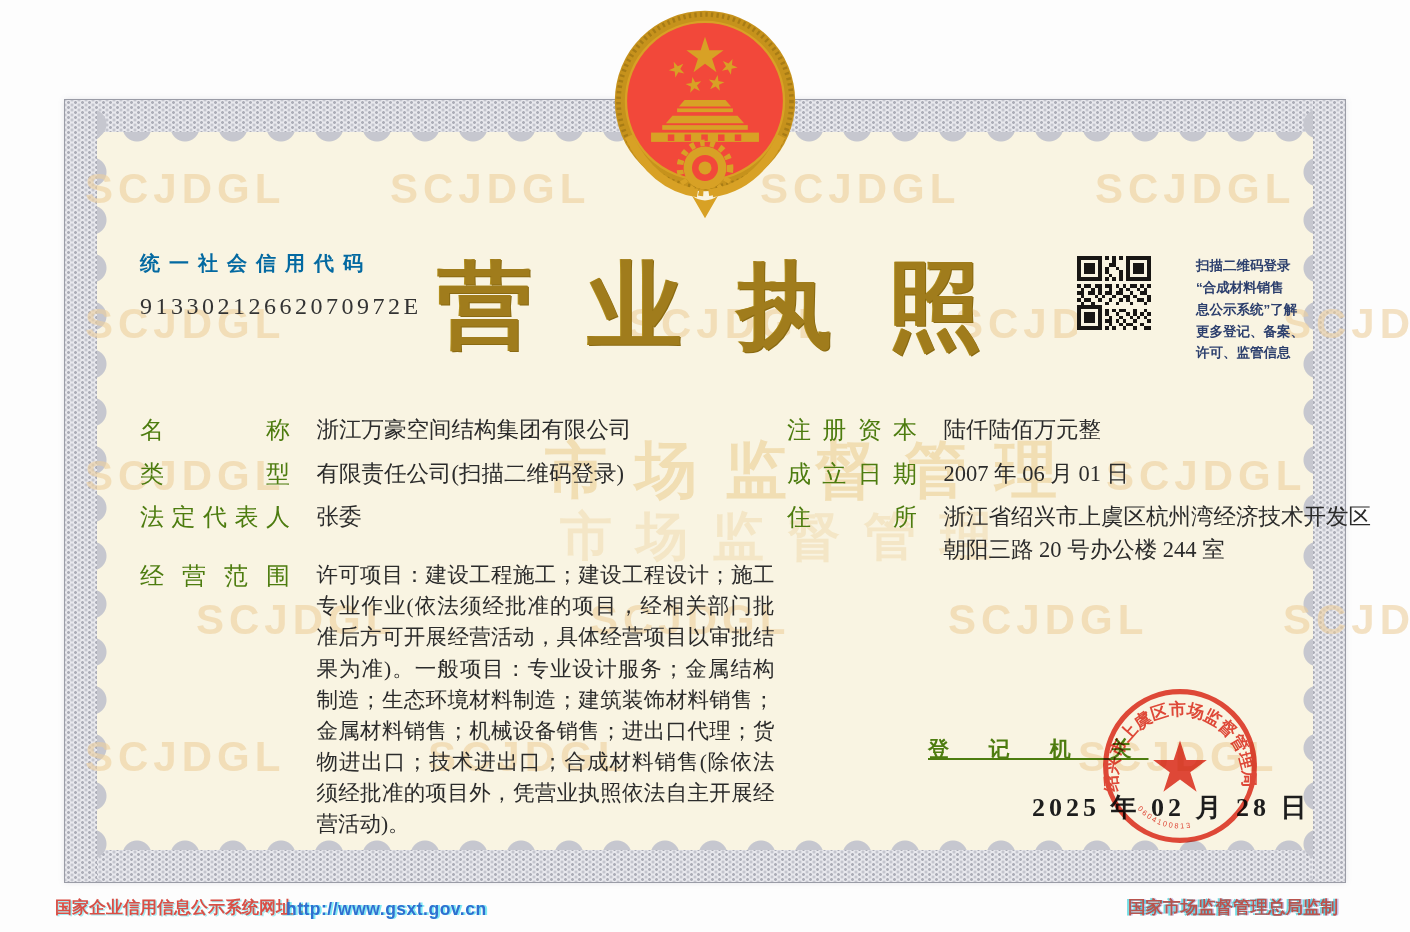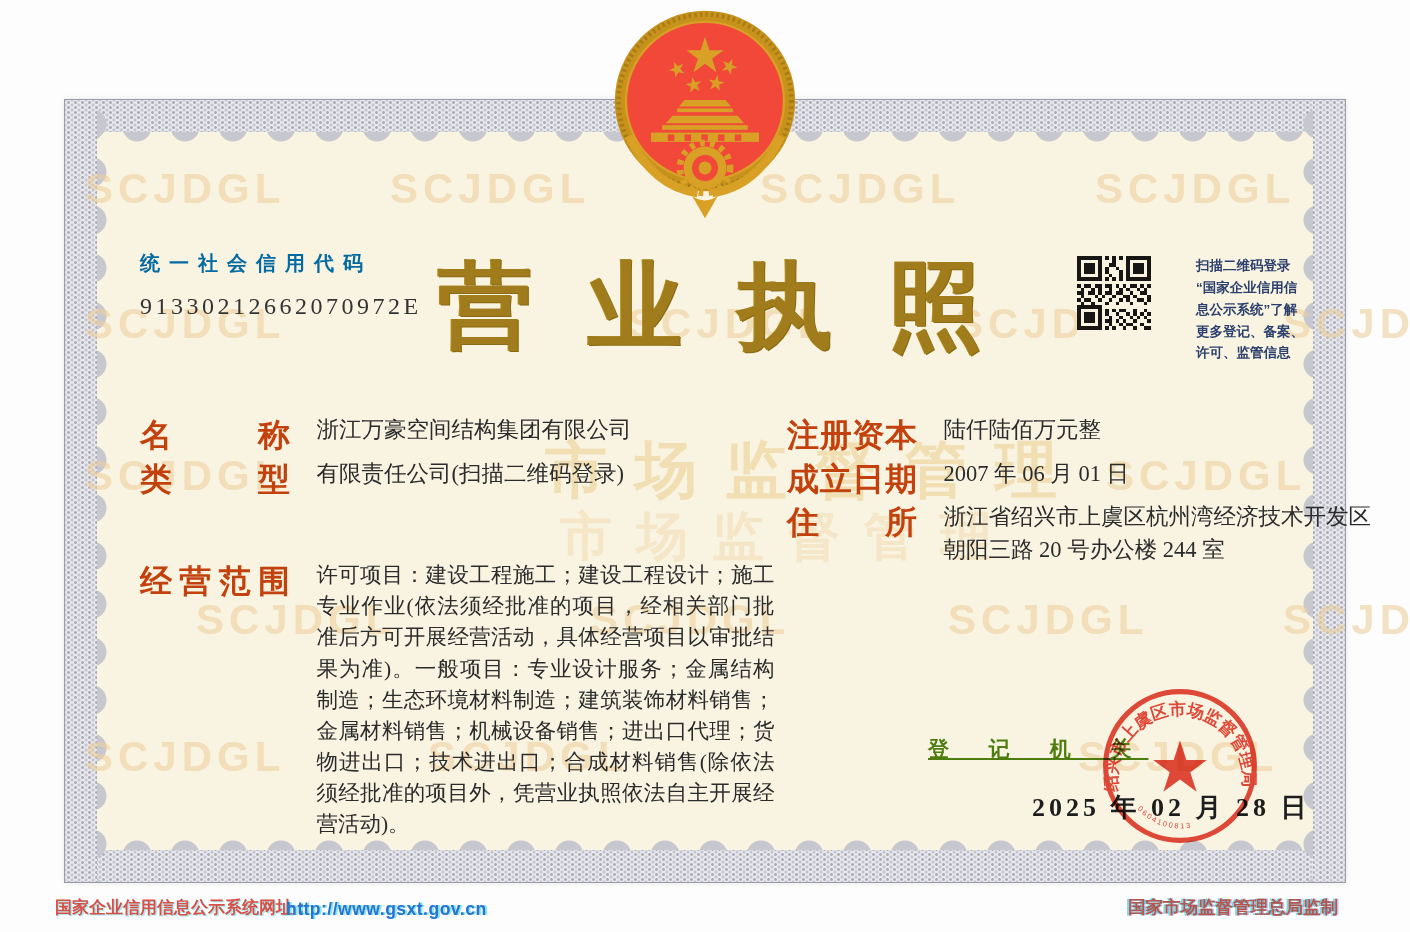--- a/index.html
+++ b/index.html
@@ -58,22 +58,22 @@
     text-shadow:1px 1px 0 #8a6a12, -1px 0 0 #b3901f;
     font-family:"Liberation Sans",sans-serif; }
 
   .qr-wrap { position:absolute; left:1077px; top:256px; width:88px; height:88px; z-index:2; }
   .qr-caption { position:absolute; left:1196px; top:255px; width:150px; z-index:2;
     font-size:13.5px; line-height:1.62; color:#2c3f6d; font-weight:bold; }
   .qr-caption span { display:block; }
 
   
   .field-row { position:absolute; z-index:2; }
-  .flabel { display:inline-block; vertical-align:top; font-size:32px; font-weight:bold;
-    color:#c2410c; text-align:justify; text-align-last:justify; }
+  .flabel { display:inline-block; vertical-align:top; font-size:24px; font-weight:normal;
+    color:#4d7c0f; text-align:justify; text-align-last:justify; }
   .flabel-l { width:150px; }
   .flabel-r { width:130px; }
   .fvalue { display:inline-block; vertical-align:top; font-size:22.5px; color:#2b2b2b;
     font-family:"Liberation Serif",serif; margin-left:22px; line-height:1.45; }
   .scope-value { width:458px; text-align:justify; font-size:21.5px; }
   .addr-value { width:428px; }
 
   
   .reg-label { position:absolute; left:928px; top:735px; z-index:2; font-size:21px;
     font-weight:bold; color:#4d7c0f; letter-spacing:17px; white-space:nowrap;text-decoration:underline; }
@@ -194,33 +194,37 @@
         M8,15h1v1h-1z M10,15h1v1h-1z M12,15h2v1h-2z M16,15h1v2h-1z M19,15h1v1h-1z
         M8,16h1v1h-1z M11,16h1v1h-1z M14,16h1v1h-1z M18,16h1v1h-1z M20,16h1v1h-1z
         M9,17h1v1h-1z M12,17h1v1h-1z M15,17h1v1h-1z M17,17h1v1h-1z M19,17h1v1h-1z
         M8,18h2v1h-2z M11,18h1v1h-1z M13,18h1v1h-1z M16,18h1v1h-1z M20,18h1v1h-1z
         M9,19h1v1h-1z M12,19h1v1h-1z M14,19h2v1h-2z M18,19h1v1h-1z
         M8,20h1v1h-1z M10,20h1v1h-1z M13,20h1v1h-1z M16,20h1v1h-1z M19,20h2v1h-2z"></path>
     </g>
   </svg>
   <div class="qr-caption">
     <span>扫描二维码登录</span>
-    <span>“国家企业信用信</span>
+    <span>“合成材料销售</span>
     <span>息公示系统”了解</span>
     <span>更多登记、备案、</span>
     <span>许可、监管信息</span>
   </div>
 
   <div class="field-row" style="left:140px; top:414px;">
     <span class="flabel flabel-l">名称</span>
     <span class="fvalue">浙江万豪空间结构集团有限公司</span>
   </div>
   <div class="field-row" style="left:140px; top:458px;">
     <span class="flabel flabel-l">类型</span>
     <span class="fvalue">有限责任公司(扫描二维码登录)</span>
+  </div>
+  <div class="field-row" style="left:140px; top:501px;">
+    <span class="flabel flabel-l">法定代表人</span>
+    <span class="fvalue">张委</span>
   </div>
   <div class="field-row" style="left:140px; top:543px;margin-top:17px;">
     <span class="flabel flabel-l">经营范围</span>
     <span class="fvalue scope-value">许可项目：建设工程施工；建设工程设计；施工专业作业(依法须经批准的项目，经相关部门批准后方可开展经营活动，具体经营项目以审批结果为准)。一般项目：专业设计服务；金属结构制造；生态环境材料制造；建筑装饰材料销售；金属材料销售；机械设备销售；进出口代理；货物进出口；技术进出口；合成材料销售(除依法须经批准的项目外，凭营业执照依法自主开展经营活动)。</span>
   </div>
 
   <div class="field-row" style="left:787px; top:414px;">
     <span class="flabel flabel-r">注册资本</span>
     <span class="fvalue">陆仟陆佰万元整</span>
   </div>

